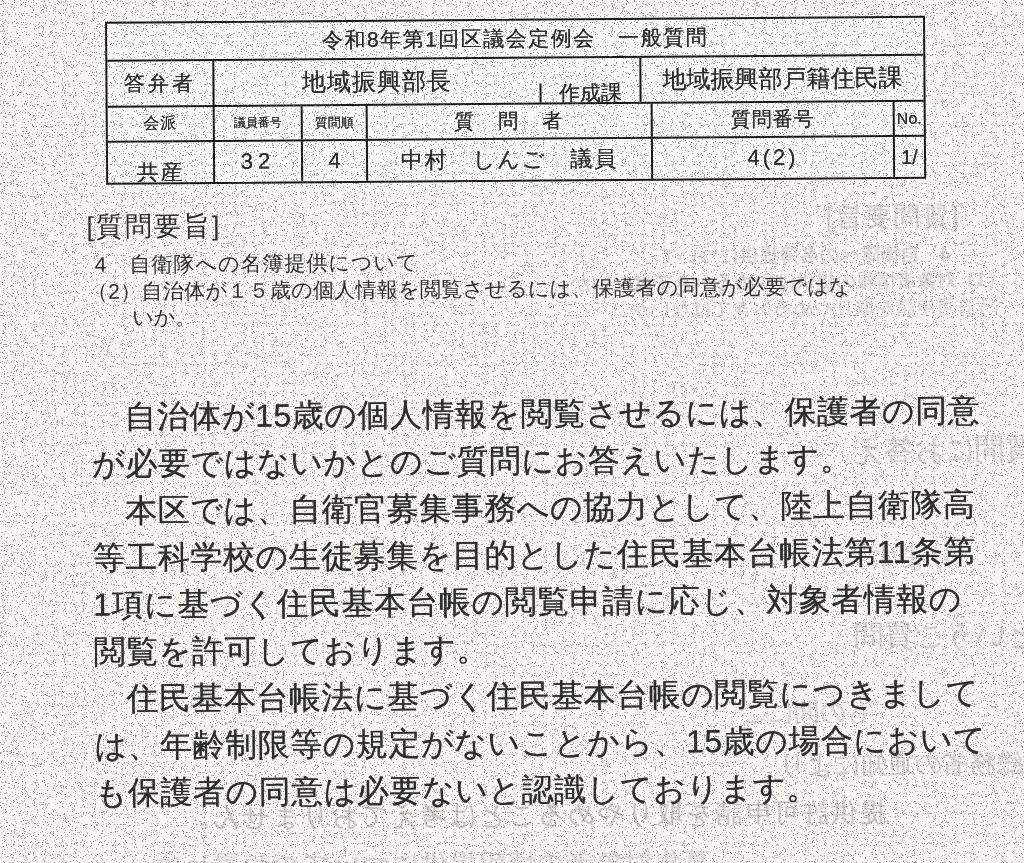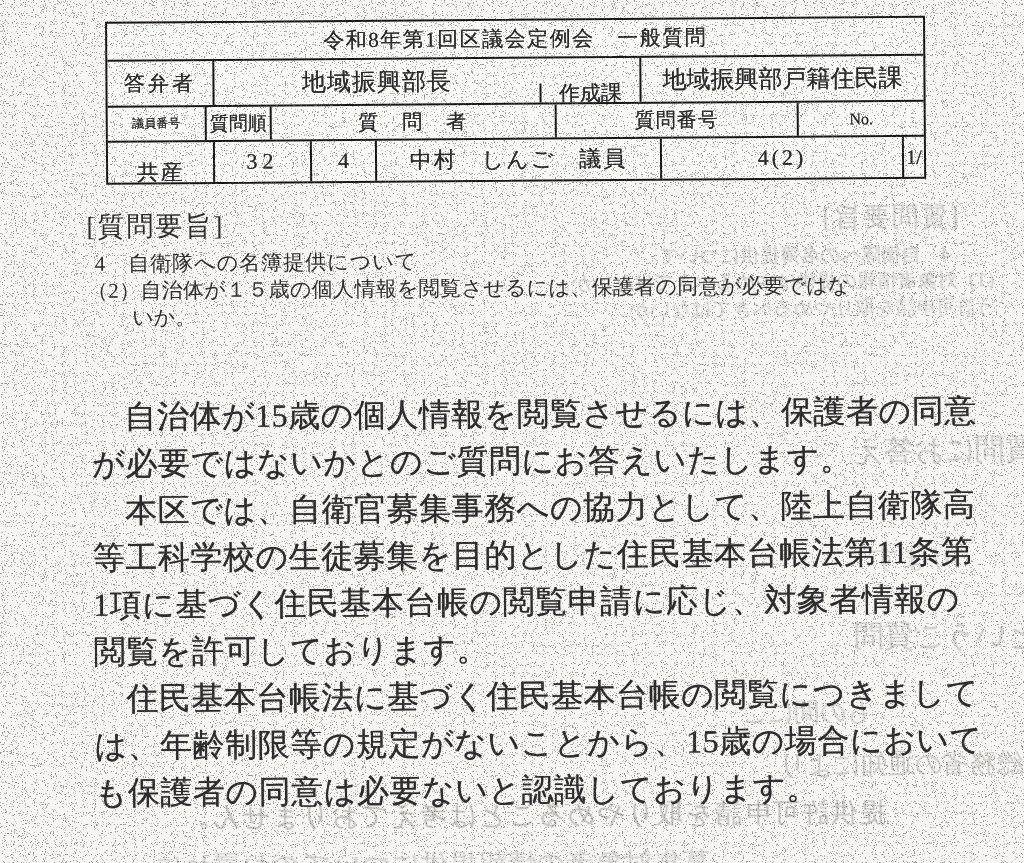--- a/index.html
+++ b/index.html
@@ -1,21 +1,21 @@
 <!DOCTYPE html>
 <html lang="ja"><head>
 <meta charset="utf-8">
 <style>
   html,body{margin:0;padding:0;}
   .page{
     position:relative;
     width:1024px;height:863px;
     background:#f6f5f1;
     overflow:hidden;
-    font-family:Liberation Serif, serif;
+    font-family:Liberation Sans, sans-serif;
     color:#2a2a2a;
   }
   .sheet{
     position:absolute;inset:0;
     transform:rotate(-0.42deg);
     transform-origin:70px 430px;
   }
   
   .doc-table{
     position:absolute;left:108px;top:22px;width:820px;
@@ -37,22 +37,22 @@
   .row-title{height:36px;}
   .row-title .cell{width:100%;font-size:21px;letter-spacing:1.5px;}
   .row-h2{height:44px;}
   .row-h3{height:33px;}
   .row-h4{height:40px;}
   .c-ans-l{width:105px;font-size:21px;letter-spacing:3px;text-align:center;}
   .c-ans-v{width:327px;font-size:24px;letter-spacing:1px;}
   .c-auth-l{width:100px;font-size:21px;margin-top:25px;}
   .c-auth-v{flex:1;font-size:24px;}
   .c-faction{width:105px;font-size:16px;letter-spacing:1px;}
-  .c-memno{width:97px;font-size:12px;}
-  .c-order{width:65px;font-size:19px;}
+  .c-memno{width:88px;font-size:12px;}
+  .c-order{width:65px;font-size:13px;}
   .c-questioner{width:285px;font-size:20px;letter-spacing:2px;}
   .c-qno{width:242px;font-size:20px;letter-spacing:1px;}
   .c-pageno{flex:1;font-size:16px;text-align:right;}
   .row-h4 .c-faction{font-size:22px;letter-spacing:2px;margin-top:20px;}
   .row-h4 .c-memno{font-size:22px;letter-spacing:5px;text-align:center;}
   .row-h4 .c-order{font-size:22px;}
   .row-h4 .c-questioner{font-size:22px;}
   .row-h4 .c-qno{font-size:22px;letter-spacing:3px;}
   .row-h4 .c-pageno{font-size:20px;}
   
@@ -101,20 +101,21 @@
       <div class="trow row-title">
         <div class="cell">令和8年第1回区議会定例会　一般質問</div>
       </div>
       <div class="trow row-h2">
         <div class="cell c-ans-l">答弁者</div>
         <div class="cell c-ans-v">地域振興部長</div>
         <div class="cell c-auth-l">作成課</div>
         <div class="cell c-auth-v">地域振興部戸籍住民課</div>
       </div>
       <div class="trow row-h3">
+        <div class="cell c-faction">会派</div>
         <div class="cell c-memno">議員番号</div>
         <div class="cell c-order">質問順</div>
         <div class="cell c-questioner">質　問　者</div>
         <div class="cell c-qno">質問番号</div>
         <div class="cell c-pageno">No.</div>
       </div>
       <div class="trow row-h4">
         <div class="cell c-faction">共産</div>
         <div class="cell c-memno">32</div>
         <div class="cell c-order">4</div>

